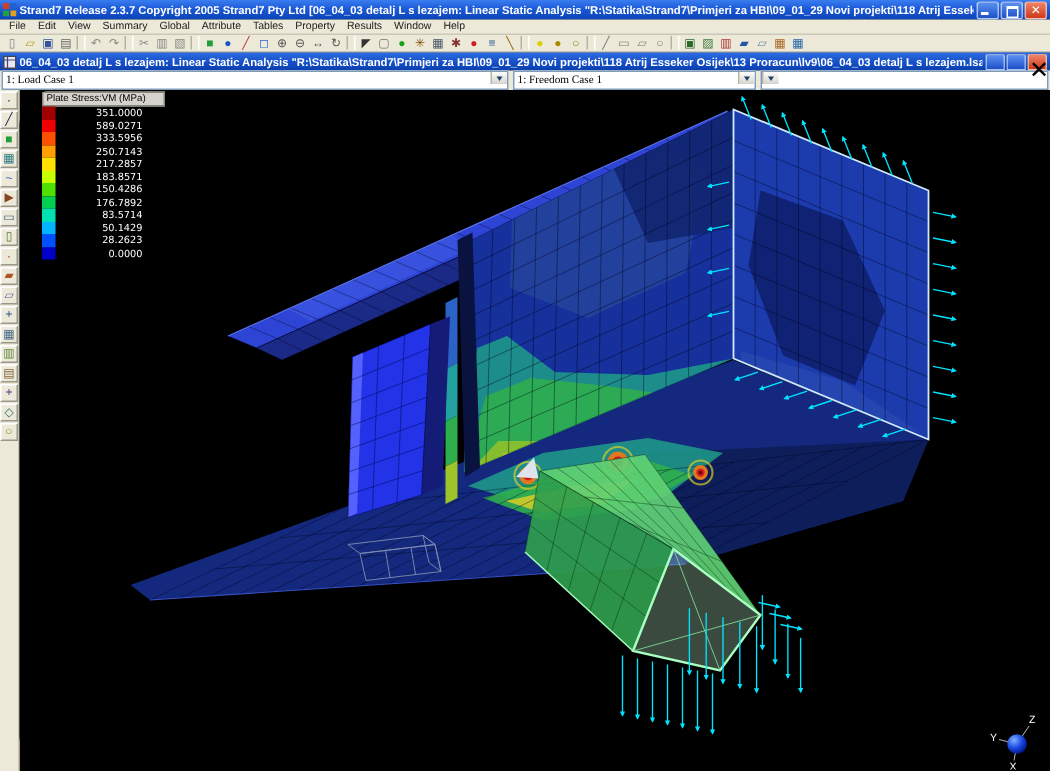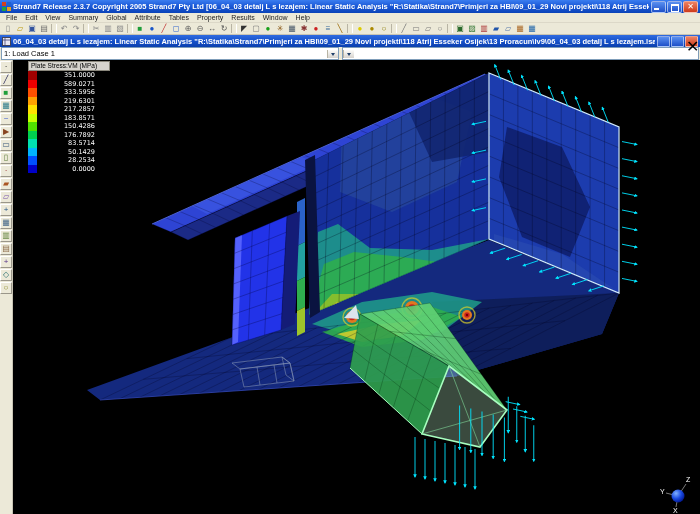--- a/index.html
+++ b/index.html
@@ -35,21 +35,21 @@
   
   .childbar{height:12px;background:linear-gradient(180deg,#2f6be0 0%,#1550c8 55%,#0a3fae 100%);
     display:flex;align-items:center;gap:2px;padding:0 2px;flex:0 0 12px;}
   .childbar .title-text{font-size:7.5px;}
   .cw-btn{width:11px;height:9px;border-radius:1px;border:1px solid rgba(255,255,255,.5);
     background:linear-gradient(#5a90f0,#1e50c8);position:relative;flex:0 0 11px;}
   .cw-btn.close{background:linear-gradient(#ef8262,#cc3a1a);}
 
   
   .comborow{height:13px;background:#ece9d8;display:flex;align-items:center;gap:3px;padding:0 1px;flex:0 0 13px;}
-  .combo{background:#fff;border:1px solid #7f9db9;height:11px;display:flex;align-items:center;}
+  .combo{background:#fff;border:1px solid #7f9db9;height:11px;display:flex;align-items:flex-start;font-family:Liberation Serif, serif;}
   .combo .val{flex:1;padding:0 2px;font-size:7.5px;line-height:9px;color:#000;white-space:nowrap;overflow:hidden;}
   .combo .dd{width:10px;background:linear-gradient(#fdfdfb,#d6d3ce);border-left:1px solid #b8b4a4;
     display:flex;align-items:center;justify-content:center;}
   .combo .dd::after{content:"";width:0;height:0;border:2.5px solid transparent;border-top:3.5px solid #20406a;margin-top:3px;}
   .combo.c1{width:336px;} .combo.c2{width:160px;} .combo.c3{flex:1;}
 
   
   .workarea{flex:1;display:flex;min-height:0;}
   .left-toolbar{width:12px;background:#ece9d8;display:flex;flex-direction:column;align-items:center;
     padding-top:1px;gap:1px;flex:0 0 12px;border-right:1px solid #c8c4b4;}
@@ -248,20 +248,24 @@
     <span class="win-btns">
       <span class="cw-btn"><span class="g-min"></span></span>
       <span class="cw-btn"><span class="g-max"></span></span>
       <span class="cw-btn close"><span class="g-x">✕</span></span>
     </span>
   </div>
 
   <div class="comborow">
     <span class="combo c1">
       <span class="val">1: Load Case 1</span>
+      <span class="dd"></span>
+    </span>
+    <span class="combo c2">
+      <span class="val">1: Freedom Case 1</span>
       <span class="dd"></span>
     </span>
     <span class="combo c3">
       <span class="dd"></span>
     </span>
   </div>
 
   <div class="workarea">
     <div class="left-toolbar" id="toolbar-left">
         <span class="lt-btn">
@@ -469,21 +473,21 @@
             <div class="lg-row">
               <div class="lg-chip" style="background: rgb(240, 0, 0);"></div>
               <div class="lg-val">589.0271</div>
             </div>
             <div class="lg-row">
               <div class="lg-chip" style="background: rgb(255, 80, 0);"></div>
               <div class="lg-val">333.5956</div>
             </div>
             <div class="lg-row">
               <div class="lg-chip" style="background: rgb(255, 160, 0);"></div>
-              <div class="lg-val">219.6301</div>
+              <div class="lg-val">250.7143</div>
             </div>
             <div class="lg-row">
               <div class="lg-chip" style="background: rgb(255, 224, 0);"></div>
               <div class="lg-val">217.2857</div>
             </div>
             <div class="lg-row">
               <div class="lg-chip" style="background: rgb(200, 255, 0);"></div>
               <div class="lg-val">183.8571</div>
             </div>
             <div class="lg-row">
@@ -497,21 +501,21 @@
             <div class="lg-row">
               <div class="lg-chip" style="background: rgb(0, 224, 176);"></div>
               <div class="lg-val">83.5714</div>
             </div>
             <div class="lg-row">
               <div class="lg-chip" style="background: rgb(0, 180, 255);"></div>
               <div class="lg-val">50.1429</div>
             </div>
             <div class="lg-row">
               <div class="lg-chip" style="background: rgb(0, 80, 255);"></div>
-              <div class="lg-val">28.2534</div>
+              <div class="lg-val">28.2623</div>
             </div>
             <div class="lg-row">
               <div class="lg-chip" style="background: rgb(0, 0, 200);"></div>
               <div class="lg-val">0.0000</div>
             </div>
           </div>
       </div>
 
       <svg class="triad" id="triad-svg" viewBox="0 0 42 42">
         <defs>

